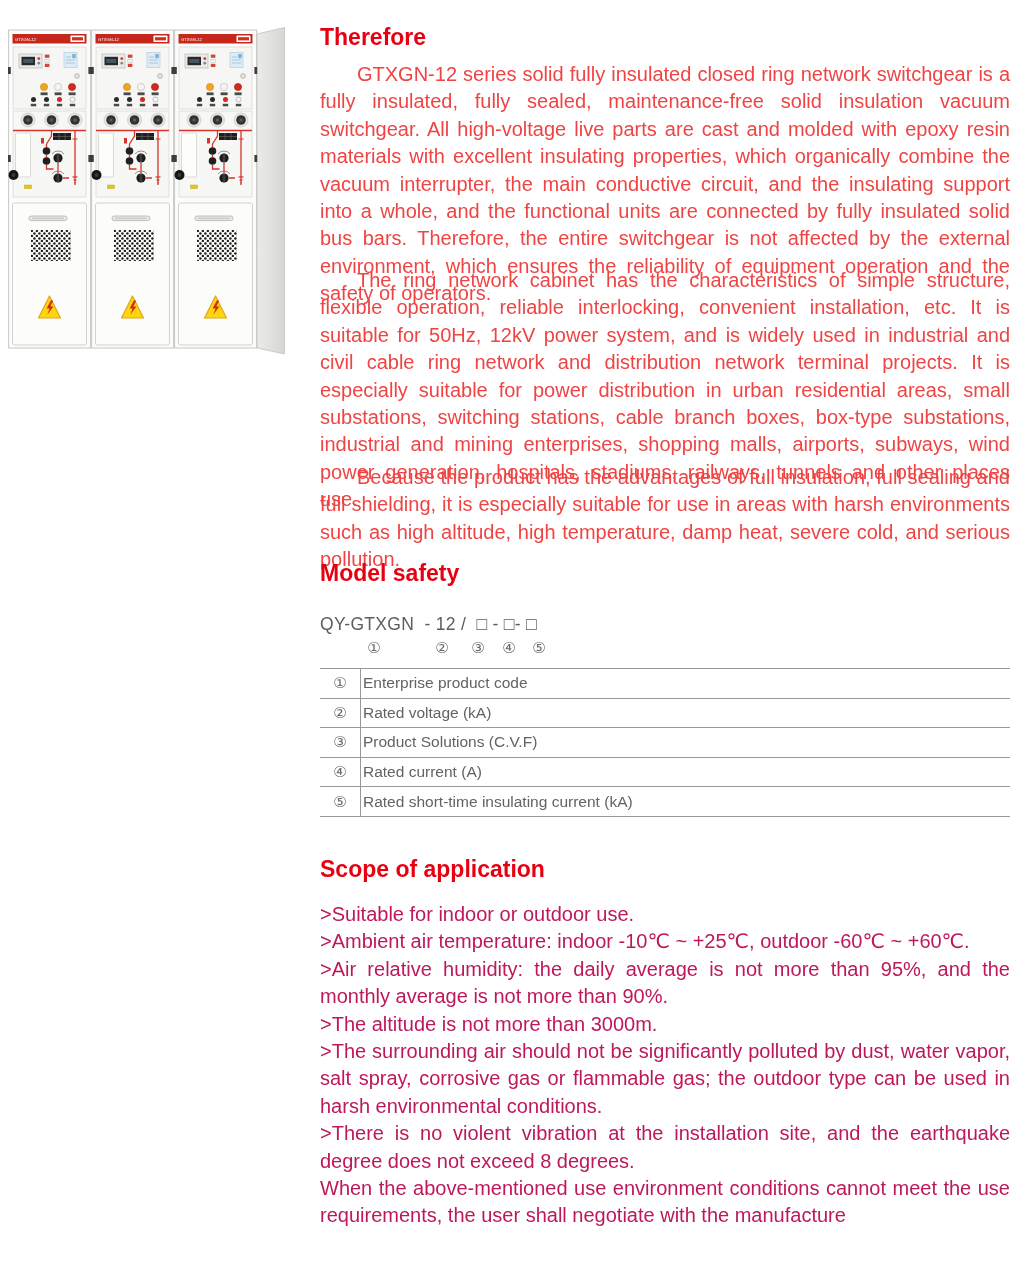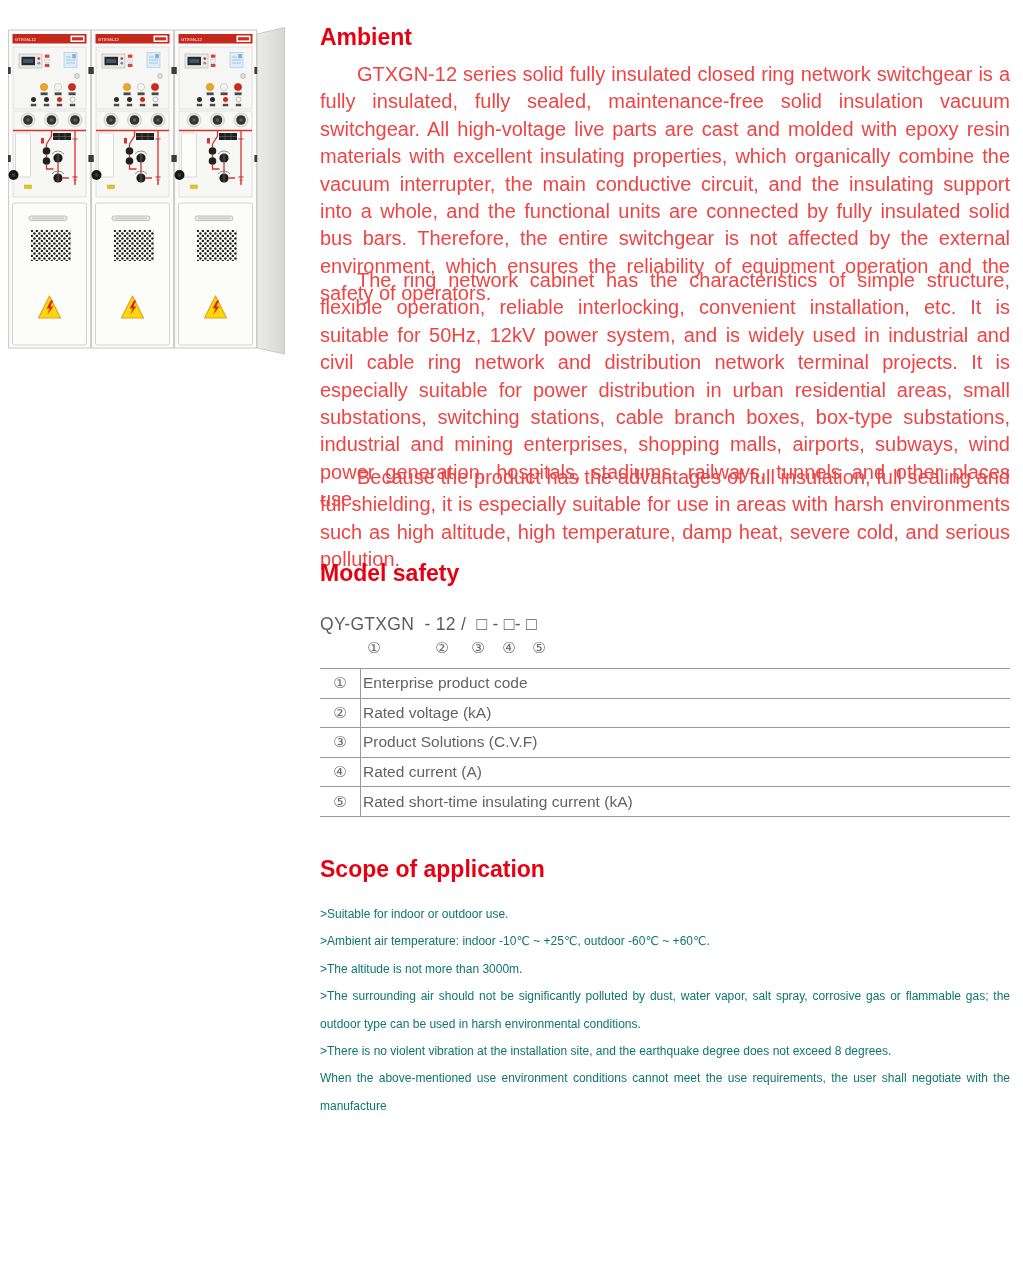--- a/index.html
+++ b/index.html
@@ -21,21 +21,21 @@
   #model-markers{top:638px;height:22px;position:absolute;}
   #model-markers .marker{
     position:absolute;transform:translateX(-50%);font-size:15px;color:#6a6a6a;line-height:20px;
   }
   #model-table{top:668px;border-collapse:collapse;border-top:1px solid #999997;font-size:15.5px;color:#636363;}
   #model-table td{border-bottom:1px solid #999997;height:28.6px;padding:0;}
   #model-table td.no{width:40px;text-align:center;border-right:1px solid #999997;font-size:15px;color:#6a6a6a;}
   #model-table td.desc{padding-left:2px;}
   #scope-title{top:856px;}
   #scope-list{top:901px;}
-  .scope-item{font-size:12px;line-height:27.4px;color:#0f766e;text-align:justify;margin:0;}
+  .scope-item{font-size:20px;line-height:27.4px;color:#be185d;text-align:justify;margin:0;}
 </style>
 </head>
 <body>
 
 <div id="page">
 
   <div class="figure">
     <svg width="277" height="330" viewBox="0 0 277 330">
       <defs>
         <linearGradient id="sideGrad" x1="0" y1="0" x2="1" y2="0">
@@ -164,21 +164,21 @@
 
       <polygon points="249,7 276.5,0.5 276.5,327 249,321" fill="url(#sideGrad)" stroke="#c2c2c0" stroke-width="0.8"></polygon>
       <use href="#cab" x="0" y="0"></use>
       <use href="#cab" x="83" y="0"></use>
       <use href="#cab" x="166" y="0"></use>
     </svg>
   </div>
 
   <div class="content">
 
-    <h2 class="section-title" id="overview-title">Ambient</h2>
+    <h2 class="section-title" id="overview-title">Therefore</h2>
     <p class="para" id="para-1">GTXGN-12 series solid fully insulated closed ring network switchgear is a fully insulated, fully sealed, maintenance-free solid insulation vacuum switchgear. All high-voltage live parts are cast and molded with epoxy resin materials with excellent insulating properties, which organically combine the vacuum interrupter, the main conductive circuit, and the insulating support into a whole, and the functional units are connected by fully insulated solid bus bars. Therefore, the entire switchgear is not affected by the external environment, which ensures the reliability of equipment operation and the safety of operators.</p>
     <p class="para" id="para-2">The ring network cabinet has the characteristics of simple structure, flexible operation, reliable interlocking, convenient installation, etc. It is suitable for 50Hz, 12kV power system, and is widely used in industrial and civil cable ring network and distribution network terminal projects. It is especially suitable for power distribution in urban residential areas, small substations, switching stations, cable branch boxes, box-type substations, industrial and mining enterprises, shopping malls, airports, subways, wind power generation, hospitals, stadiums, railways, tunnels and other places use.</p>
     <p class="para" id="para-3">Because the product has the advantages of full insulation, full sealing and full shielding, it is especially suitable for use in areas with harsh environments such as high altitude, high temperature, damp heat, severe cold, and serious pollution.</p>
 
     <h2 class="section-title" id="model-title">Model safety</h2>
     <div id="model-code">QY-GTXGN  - 12 /  □ - □- □</div>
     <div id="model-markers">
       <span class="marker" style="left:54px">①</span>
       <span class="marker" style="left:122px">②</span>
       <span class="marker" style="left:158px">③</span>
@@ -208,20 +208,21 @@
           <td class="no">⑤</td>
           <td class="desc">Rated short-time insulating current (kA)</td>
         </tr>
       </tbody>
     </table>
 
     <h2 class="section-title" id="scope-title">Scope of application</h2>
     <div id="scope-list">
       <div class="scope-item">&gt;Suitable for indoor or outdoor use.</div>
       <div class="scope-item">&gt;Ambient air temperature: indoor -10℃ ~ +25℃, outdoor -60℃ ~ +60℃.</div>
+      <div class="scope-item">&gt;Air relative humidity: the daily average is not more than 95%, and the monthly average is not more than 90%.</div>
       <div class="scope-item">&gt;The altitude is not more than 3000m.</div>
       <div class="scope-item">&gt;The surrounding air should not be significantly polluted by dust, water vapor, salt spray, corrosive gas or flammable gas; the outdoor type can be used in harsh environmental conditions.</div>
       <div class="scope-item">&gt;There is no violent vibration at the installation site, and the earthquake degree does not exceed 8 degrees.</div>
       <div class="scope-item">When the above-mentioned use environment conditions cannot meet the use requirements, the user shall negotiate with the manufacture</div>
     </div>
 
   </div>
 </div>
 
 </body></html>

